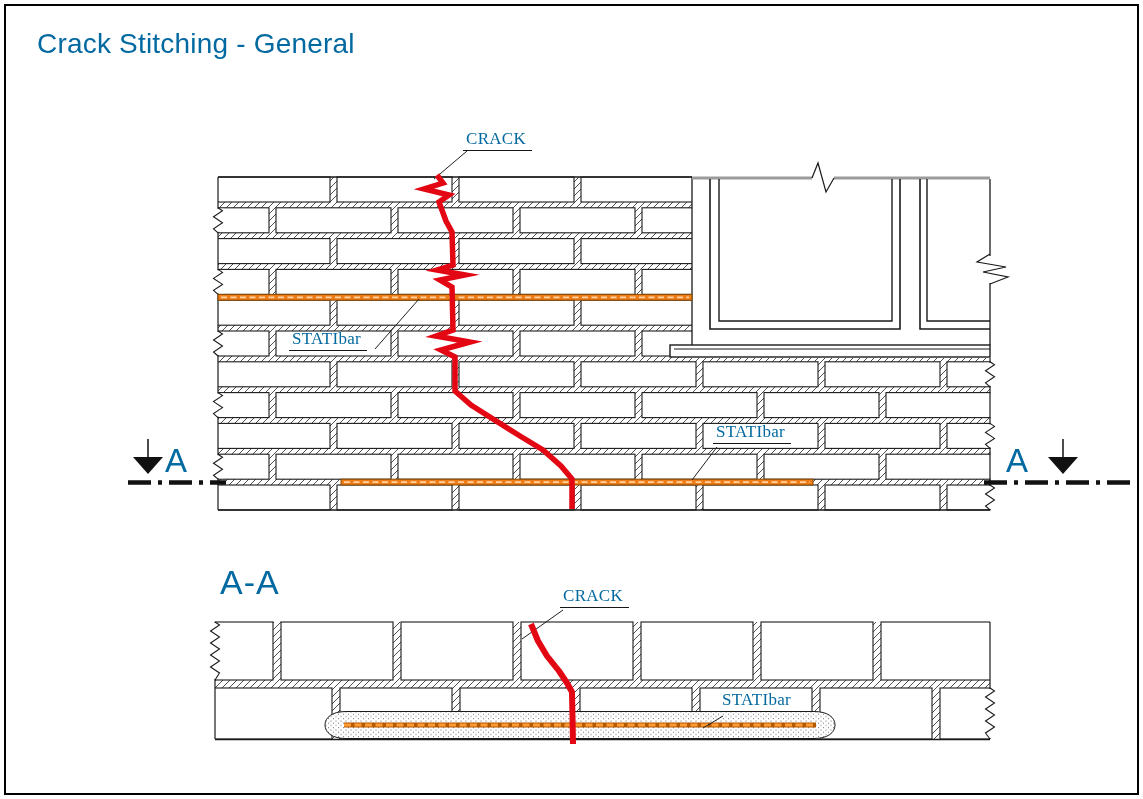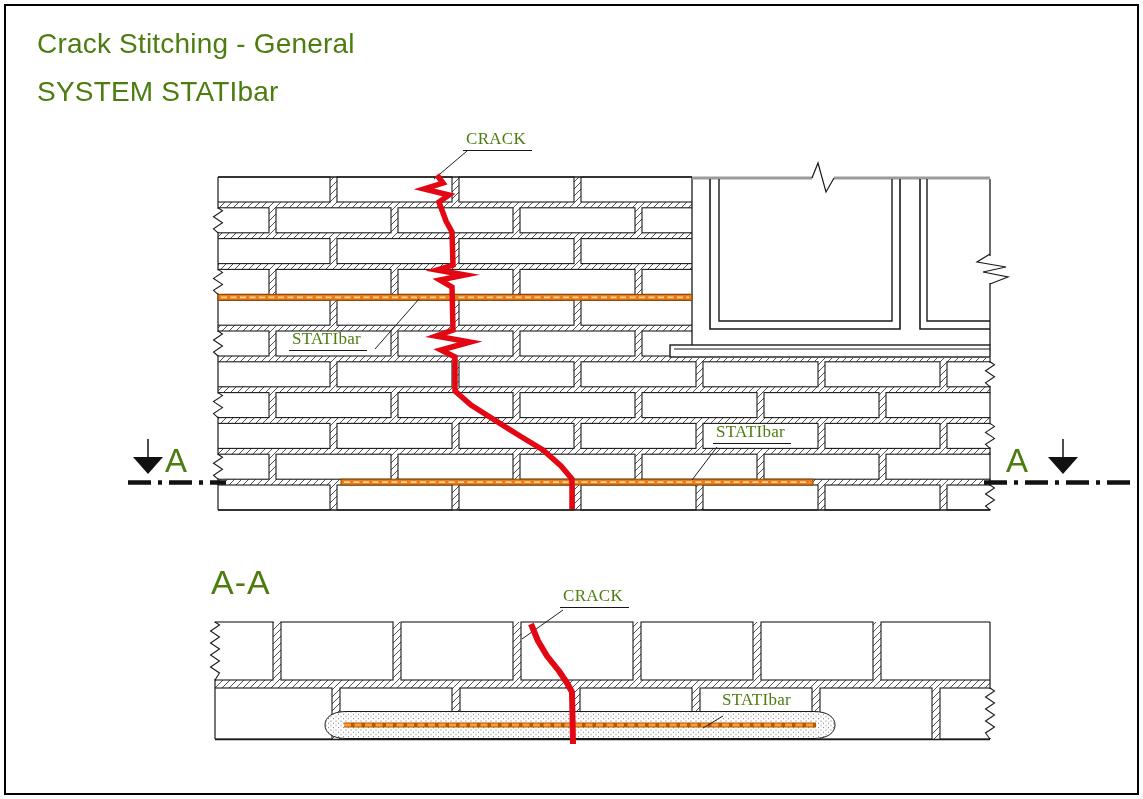--- a/index.html
+++ b/index.html
@@ -1,20 +1,20 @@
 <!DOCTYPE html>
 <html><head>
 <meta charset="utf-8">
 <style>
   html,body{margin:0;padding:0;background:#fff;}
   #page{position:relative;width:1143px;height:799px;background:#fff;overflow:hidden;
         font-family:"Liberation Sans",sans-serif;color:#161616;}
   #frame{position:absolute;left:4px;top:4px;right:4px;bottom:4px;border:2px solid #000;pointer-events:none;}
   svg{position:absolute;left:0;top:0;}
-  .lbl{position:absolute;white-space:nowrap;color:#4d7c0f;text-align:center;}
+  .lbl{position:absolute;white-space:nowrap;color:#0369a1;text-align:center;}
   .title{font-size:28px;letter-spacing:.2px;}
   .callout{font-size:17px;letter-spacing:.3px;border-bottom:1.4px solid #161616;padding:0 6px 1px 3px;line-height:1.1;font-family:Liberation Serif, serif;}
   .biglet{font-size:33px;}
   .secttl{font-size:34px;letter-spacing:1px;}
 </style>
 </head>
 <body>
 
 <div id="page">
   <div id="frame"></div>
@@ -327,23 +327,22 @@
         <line x1="215" y1="739.5" x2="990" y2="739.5" stroke="#1a1a1a" stroke-width="1.3"></line>
         <g>
           <line x1="563" y1="610" x2="522" y2="639" stroke="#222" stroke-width="1"></line>
           <line x1="723" y1="716" x2="703" y2="728" stroke="#222" stroke-width="1"></line>
         </g>
         <polyline points="531,624 538,641 547,656 559,671 567,683 572,692 573,744" fill="none" stroke="#e30613" stroke-width="6" stroke-linejoin="round"></polyline>
       </g>
     </svg>
 
   <div class="lbl title" style="left:37px;top:28px;">Crack Stitching - General</div>
-  <div class="lbl title" style="left:37px;top:76px;">SYSTEM STATIbar</div>
 
   <div class="lbl callout" style="left:463px;top:130px;">CRACK</div>
   <div class="lbl callout" style="left:289px;top:330px;">STATIbar</div>
   <div class="lbl callout" style="left:713px;top:423px;">STATIbar</div>
   <div class="lbl biglet" style="left:165px;top:442px;">A</div>
   <div class="lbl biglet" style="left:1006px;top:442px;">A</div>
-  <div class="lbl secttl" style="left:211px;top:563px;">A-A</div>
+  <div class="lbl secttl" style="left:220px;top:563px;">A-A</div>
   <div class="lbl callout" style="left:560px;top:587px;">CRACK</div>
   <div class="lbl callout" style="left:719px;top:691px;">STATIbar</div>
 </div>
 
 </body></html>

